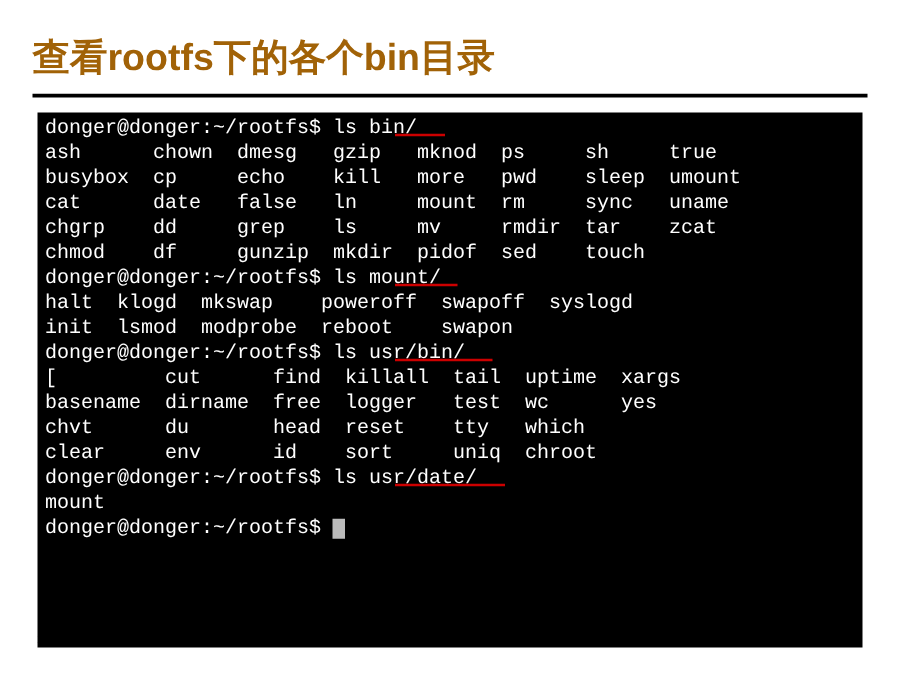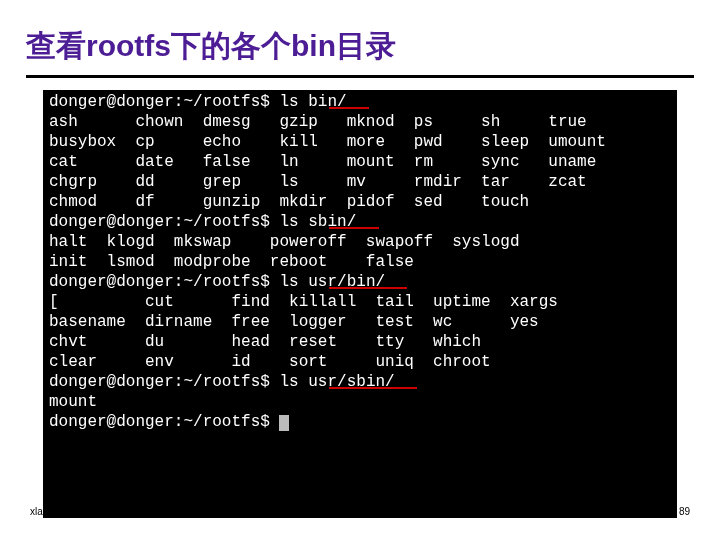--- a/index.html
+++ b/index.html
@@ -6,35 +6,35 @@
   body {
     width: 720px;
     height: 540px;
     background: #fff;
     font-family: Arial, "Microsoft YaHei", sans-serif;
     position: relative;
   }
   .title {
     font-size: 30px;
     font-weight: bold;
-    color: #4c1d95;
+    color: #a16207;
     padding: 26px 0 0 26px;
   }
   .underline {
     height: 3px;
     background: #000;
     margin: 8px 26px 12px 26px;
   }
   .terminal {
     background: #000;
     color: #fff;
     font-family: "Courier New", monospace;
     font-size: 16px;
     line-height: 1.25;
-    margin: 0 43px;
+    margin: 0 30px;
     padding: 2px 6px 6px 6px;
     white-space: pre;
     position: relative;
   }
   .mark {
     position: absolute;
     height: 2px;
     background: #c00;
   }
   .footer {
@@ -62,29 +62,29 @@
 
 <div class="title">查看rootfs下的各个bin目录</div>
 <div class="underline"></div>
 
 <div class="terminal"><span>donger@donger:~/rootfs$</span> <span>ls</span> <span>bin/</span>
 <span>ash      chown  dmesg   gzip   mknod  ps     sh     true
 busybox  cp     echo    kill   more   pwd    sleep  umount
 cat      date   false   ln     mount  rm     sync   uname
 chgrp    dd     grep    ls     mv     rmdir  tar    zcat
 chmod    df     gunzip  mkdir  pidof  sed    touch</span>
-<span>donger@donger:~/rootfs$</span> <span>ls</span> <span>sbin/</span>
+<span>donger@donger:~/rootfs$</span> <span>ls</span> <span>mount/</span>
 <span>halt  klogd  mkswap    poweroff  swapoff  syslogd
-init  lsmod  modprobe  reboot    false</span>
+init  lsmod  modprobe  reboot    swapon</span>
 <span>donger@donger:~/rootfs$</span> <span>ls</span> <span>usr/bin/</span>
 <span>[         cut      find  killall  tail  uptime  xargs
 basename  dirname  free  logger   test  wc      yes
 chvt      du       head  reset    tty   which
 clear     env      id    sort     uniq  chroot</span>
-<span>donger@donger:~/rootfs$</span> <span>ls</span> <span>usr/sbin/</span>
+<span>donger@donger:~/rootfs$</span> <span>ls</span> <span>usr/date/</span>
 <span>mount</span>
 <span>donger@donger:~/rootfs$</span> <span class="cursor"></span>
 <span class="mark" style="top:17px;left:286px;width:40px;"></span>
 <span class="mark" style="top:137px;left:286px;width:50px;"></span>
 <span class="mark" style="top:197px;left:286px;width:78px;"></span>
 <span class="mark" style="top:297px;left:286px;width:88px;"></span>
 </div>
 
 <div class="footer">
   <span class="left">xlanchen@2007.6.4</span>

